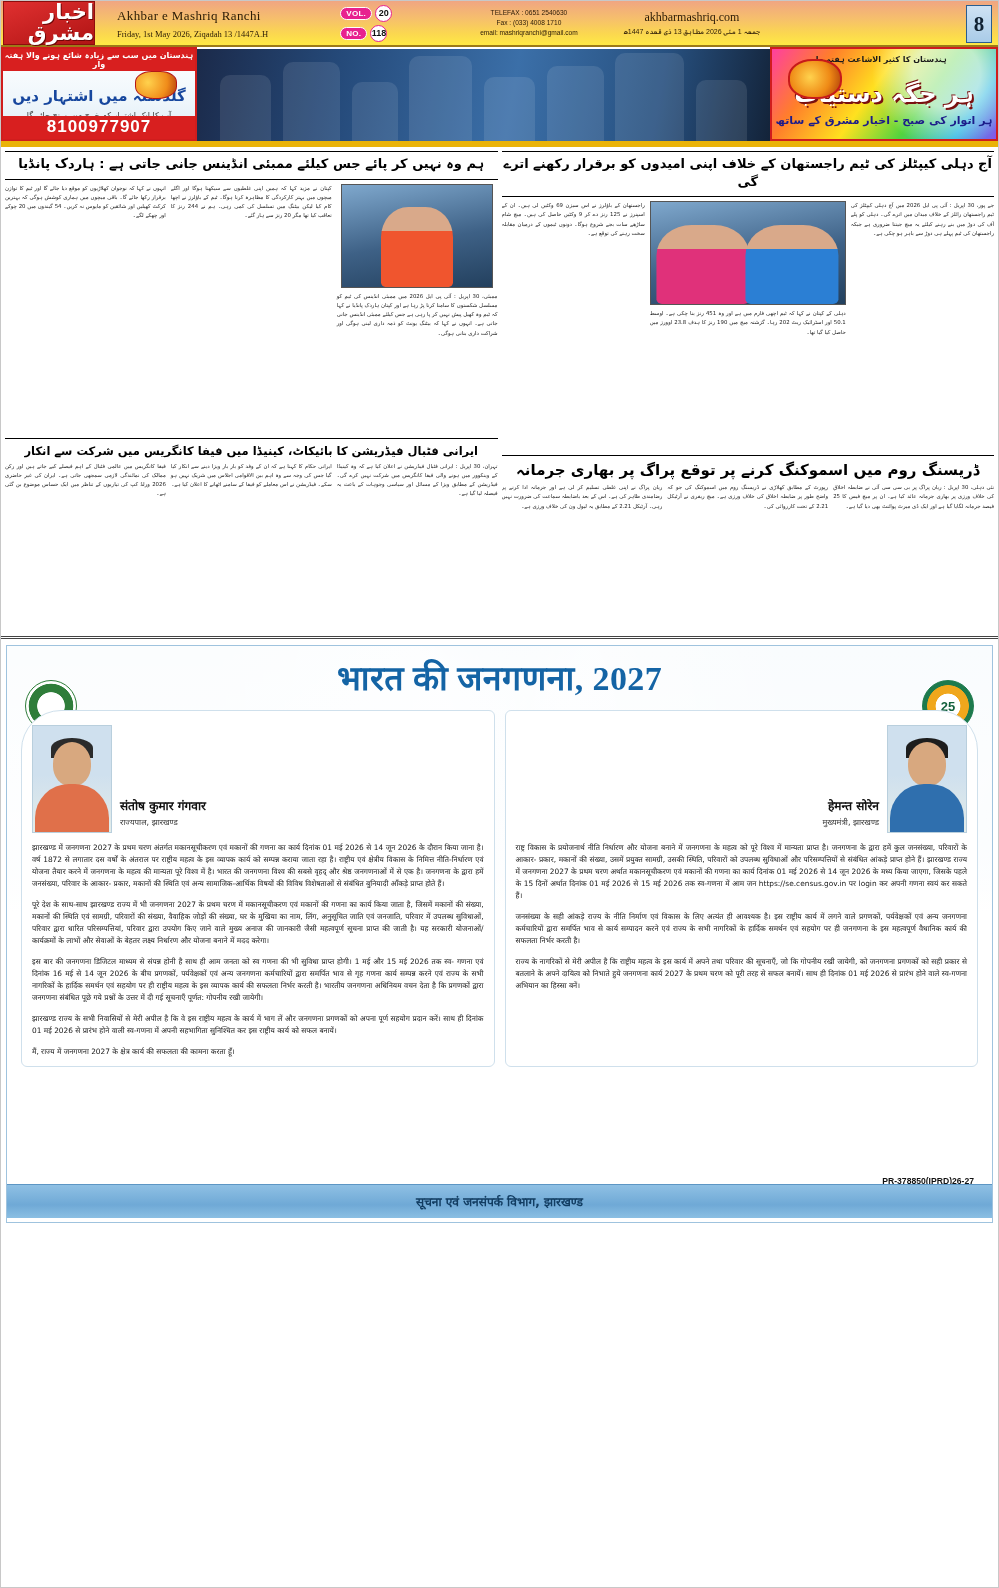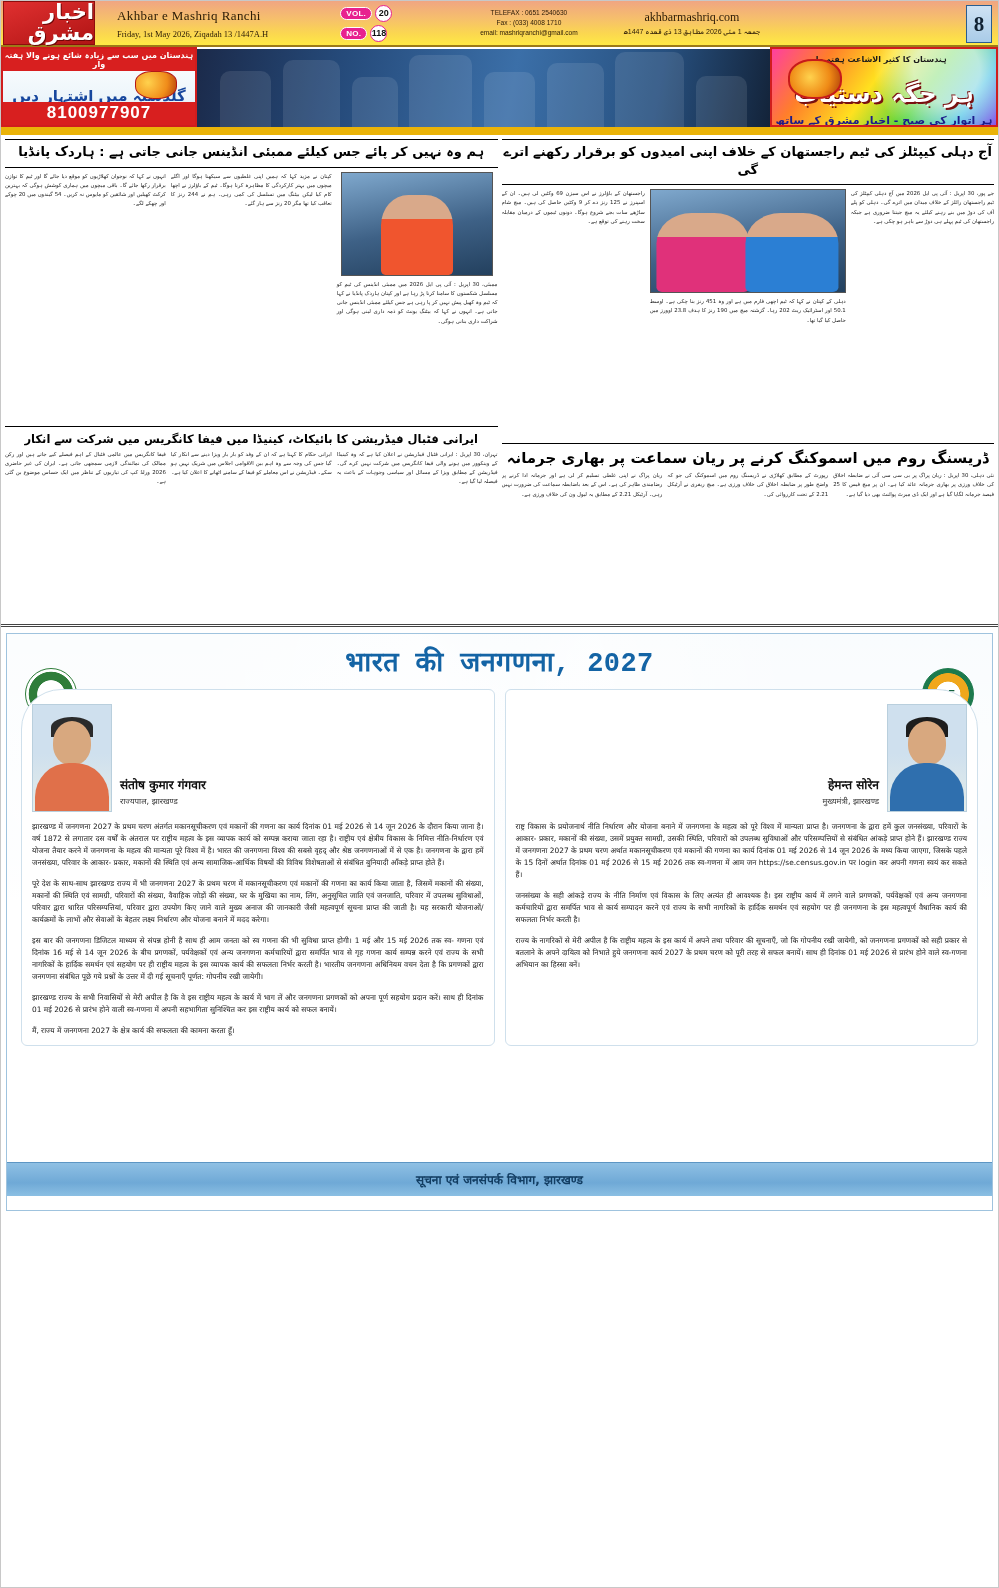--- a/index.html
+++ b/index.html
@@ -112,23 +112,23 @@
     width: 26px; height: 38px;
     background: linear-gradient(180deg,#cfe2f3,#a9cbe8);
     border: 1.5px solid #2a5d8f;
     display: flex; align-items: center; justify-content: center;
     font-size: 21px; font-weight: bold; color: #123;
     font-family: "Liberation Serif", serif;
   }
 
   
   .adstrip {
-    height: 88px;
+    height: 100px;
     display: flex;
-    border-bottom: 8px solid #eab308;
+    border-bottom: 6px solid #eab308;
     background: #fff;
   }
   .ad-left {
     width: 196px;
     border: 2px solid #d01d1d;
     background: linear-gradient(180deg,#ffffff 0%,#eef6fb 60%,#dceaf5 100%);
     position: relative;
     overflow: hidden;
     flex: 0 0 auto;
   }
@@ -314,23 +314,23 @@
     width: 34px; height: 42px; margin: 0 auto;
     background:
       radial-gradient(circle at 50% 18%, #8b8b8b 0 28%, transparent 30%),
       linear-gradient(180deg,#7a7a7a 0 55%, #6d6d6d 100%);
     clip-path: polygon(28% 0,72% 0,84% 22%,66% 40%,72% 62%,88% 78%,88% 92%,12% 92%,12% 78%,28% 62%,34% 40%,16% 22%);
   }
   .emblem-motto { font-size: 4.6px; color: #444; margin-top: 1px; font-family:"DejaVu Sans",sans-serif;}
   .emblem-cap { font-size: 8px; font-weight: bold; color: #333; margin-top: 2px; }
   .census-title {
     text-align: center;
-    font-family: Liberation Mono, monospace;
-    font-weight: bold;
-    font-size: 27px;
+    font-family: Liberation Serif, serif;
+    font-weight: bold;
+    font-size: 34px;
     color: #1464a5;
     margin-top: 8px;
     letter-spacing: .4px;
   }
   .appeal-wrap { text-align:center; margin-top: 14px; }
   .appeal {
     display: inline-block;
     font-family: "DejaVu Sans", sans-serif;
     font-weight: bold;
     font-size: 14px;
@@ -403,21 +403,21 @@
   }
   .pr-code {
     position: absolute;
     right: 18px; bottom: 36px;
     font-size: 8.6px;
     font-weight: bold;
     color: #111;
     font-family: "Liberation Sans", sans-serif;
   }
   .ad-footer {
-    position: absolute; left: 0; right: 0; bottom: 14px;
+    position: absolute; left: 0; right: 0; bottom: 4px;
     height: 34px;
     background: linear-gradient(180deg,#8fc0e4,#6fa9d6 60%,#8bbfe3);
     border-top: 1px solid #5d96c4;
     display: flex; align-items: center; justify-content: center;
     font-family: "DejaVu Sans", sans-serif;
     font-weight: bold;
     font-size: 12px;
     color: #123d62;
   }
   .seal-left, .seal-right {
@@ -532,21 +532,21 @@
         <div class="artcol">جے پور، 30 اپریل : آئی پی ایل 2026 میں آج دہلی کیپٹلز کی ٹیم راجستھان رائلز کے خلاف میدان میں اترے گی۔ دہلی کو پلے آف کی دوڑ میں بنے رہنے کیلئے یہ میچ جیتنا ضروری ہے جبکہ راجستھان کی ٹیم پہلے ہی دوڑ سے باہر ہو چکی ہے۔</div>
         <div class="artcol">
           <div class="photo dual">
             <div class="p-face l"></div>
             <div class="p-face r"></div>
           </div>
           <span>دہلی کے کپتان نے کہا کہ ٹیم اچھی فارم میں ہے اور وہ 451 رنز بنا چکی ہے۔ اوسط 50.1 اور اسٹرائیک ریٹ 202 رہا۔ گزشتہ میچ میں 190 رنز کا ہدف 23.8 اوورز میں حاصل کیا گیا تھا۔</span>
         </div>
         <div class="artcol">راجستھان کے باؤلرز نے اس سیزن 69 وکٹیں لی ہیں۔ ان کے اسپنرز نے 125 رنز دے کر 9 وکٹیں حاصل کی ہیں۔ میچ شام ساڑھے سات بجے شروع ہوگا۔ دونوں ٹیموں کے درمیان مقابلہ سخت رہنے کی توقع ہے۔</div>
       </div>
-      <div class="subhead-bar">ڈریسنگ روم میں اسموکنگ کرنے پر ریان سماعت پر بھاری جرمانہ</div>
+      <div class="subhead-bar">ڈریسنگ روم میں اسموکنگ کرنے پر توقع پراگ پر بھاری جرمانہ</div>
       <div class="secondbody">
         <div class="artcol">نئی دہلی، 30 اپریل : ریان پراگ پر بی سی سی آئی نے ضابطہ اخلاق کی خلاف ورزی پر بھاری جرمانہ عائد کیا ہے۔ ان پر میچ فیس کا 25 فیصد جرمانہ لگایا گیا ہے اور ایک ڈی میرٹ پوائنٹ بھی دیا گیا ہے۔</div>
         <div class="artcol">رپورٹ کے مطابق کھلاڑی نے ڈریسنگ روم میں اسموکنگ کی جو کہ واضح طور پر ضابطہ اخلاق کی خلاف ورزی ہے۔ میچ ریفری نے آرٹیکل 2.21 کے تحت کارروائی کی۔</div>
         <div class="artcol">ریان پراگ نے اپنی غلطی تسلیم کر لی ہے اور جرمانہ ادا کرنے پر رضامندی ظاہر کی ہے۔ اس کے بعد باضابطہ سماعت کی ضرورت نہیں رہی۔ آرٹیکل 2.21 کے مطابق یہ لیول ون کی خلاف ورزی ہے۔</div>
       </div>
     </div>
   </div>
 
   <div class="censusad">
 

